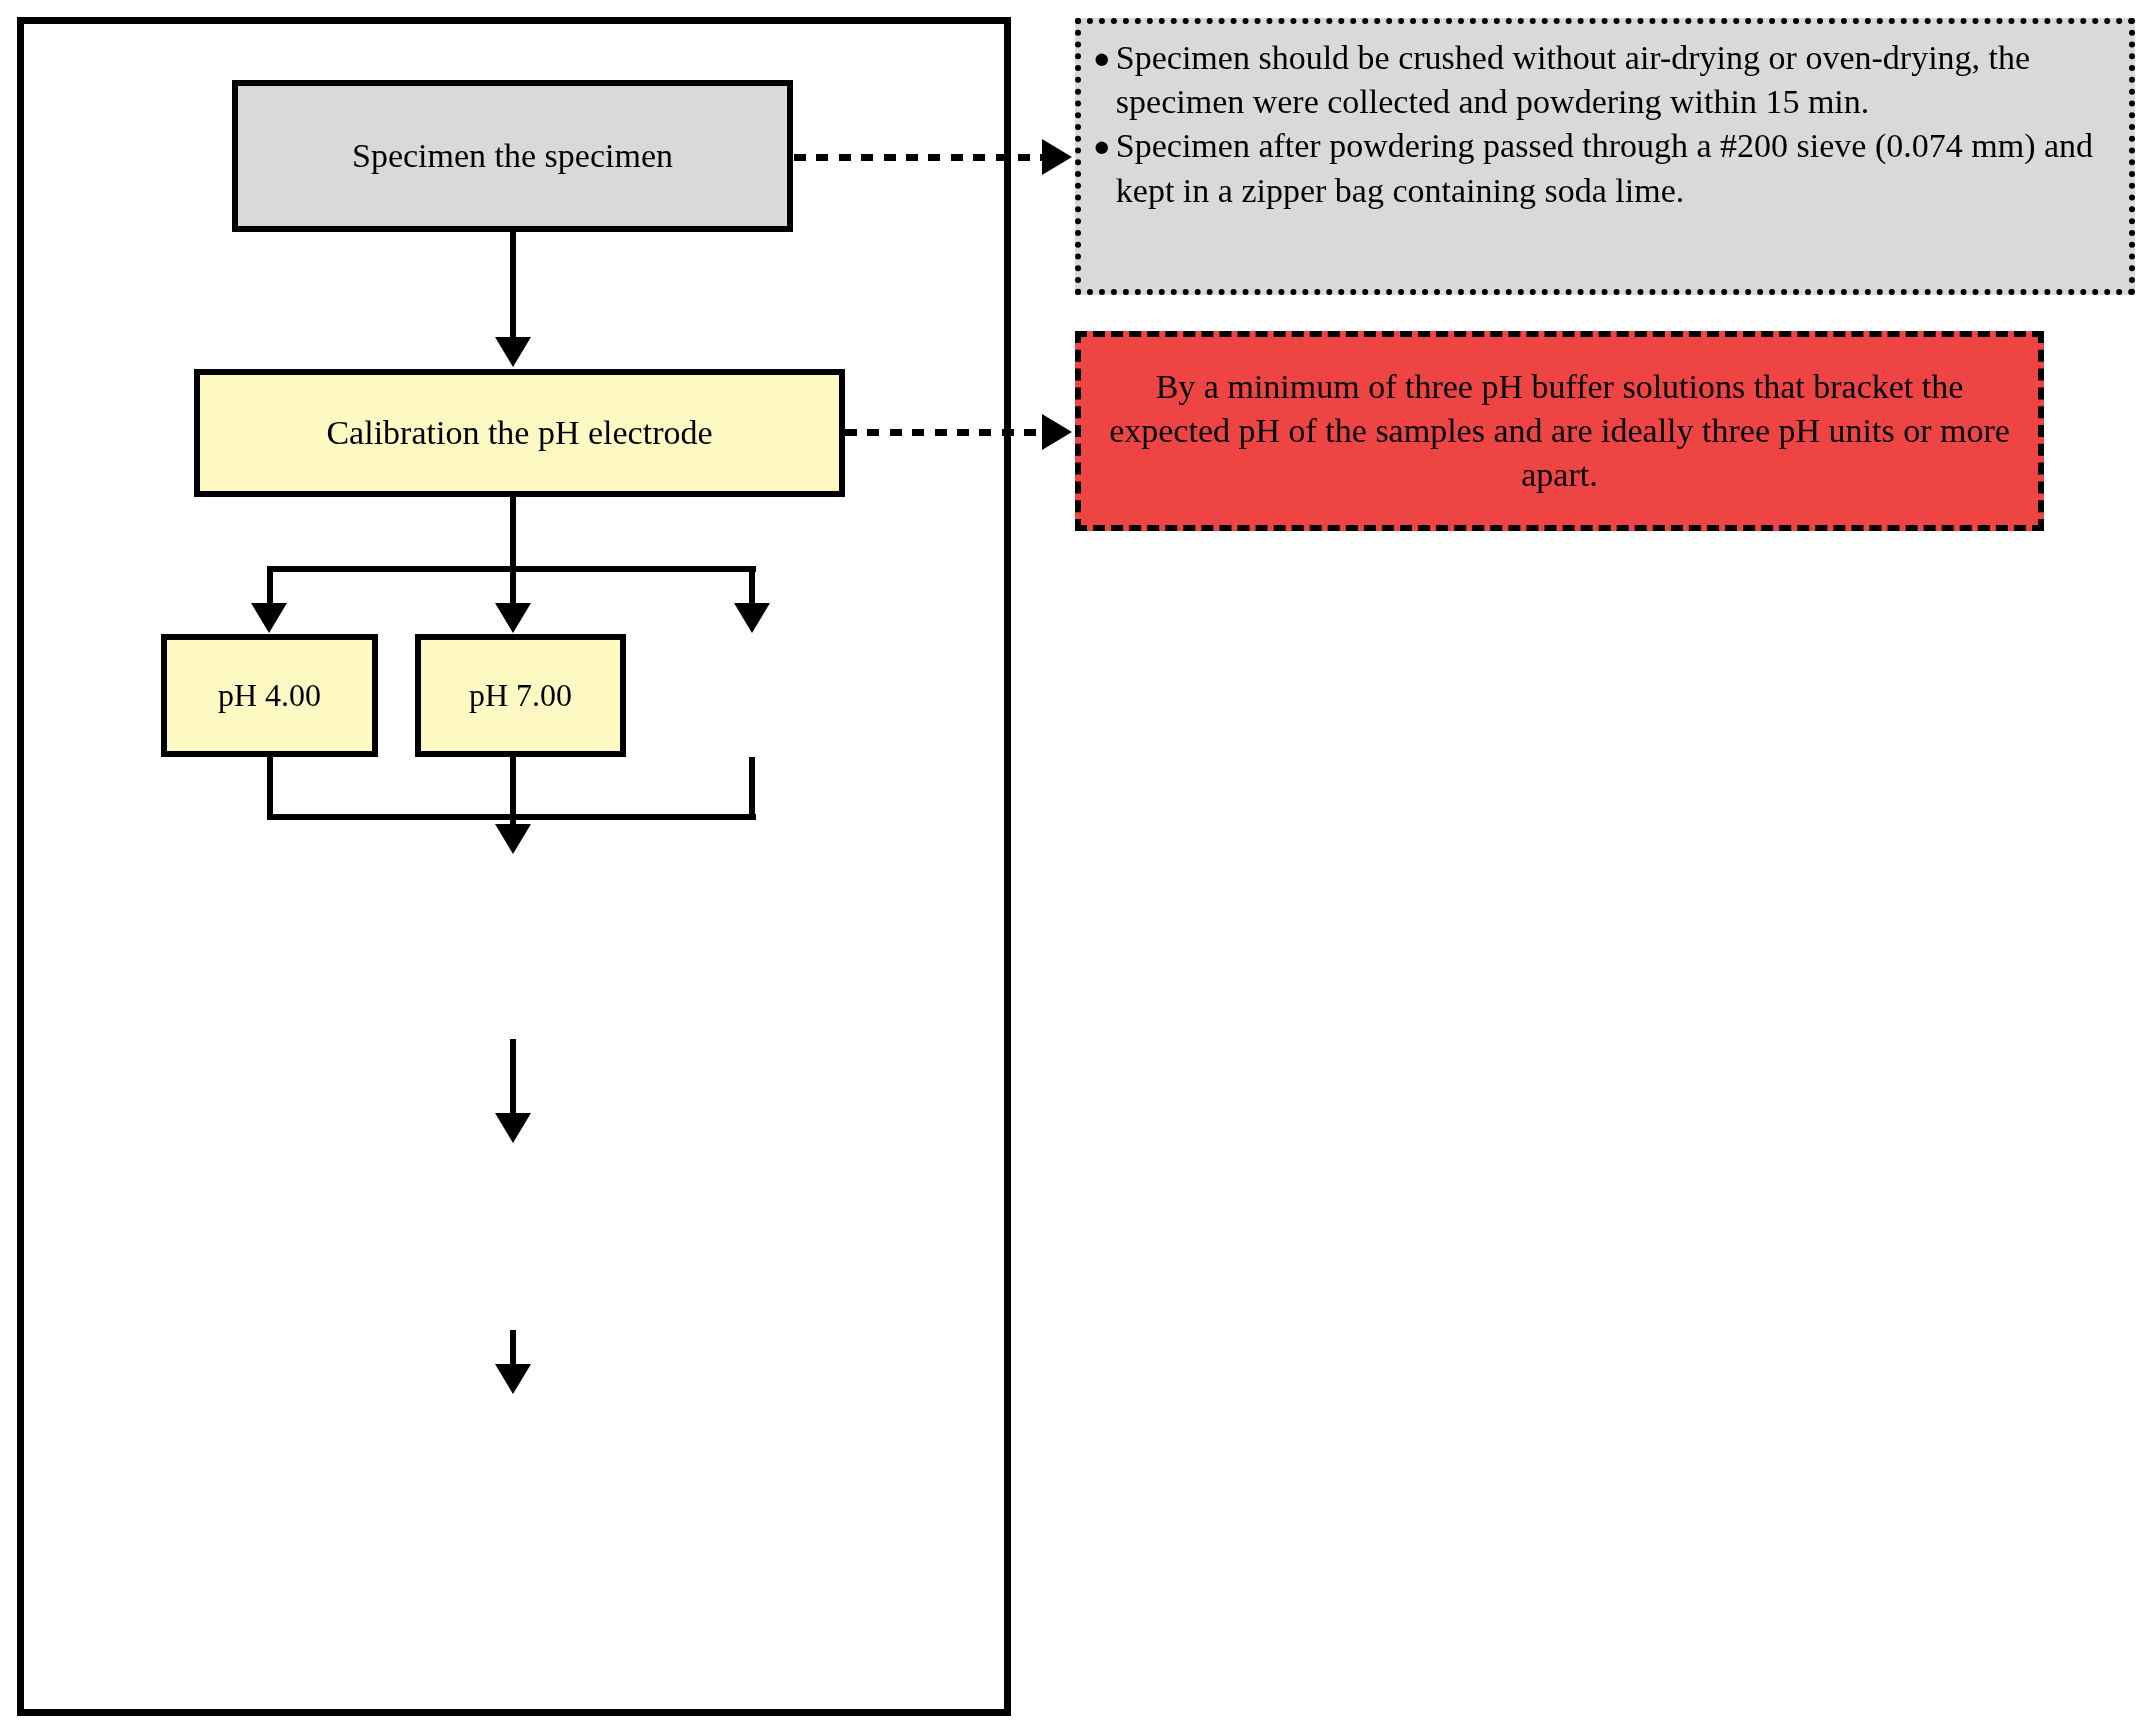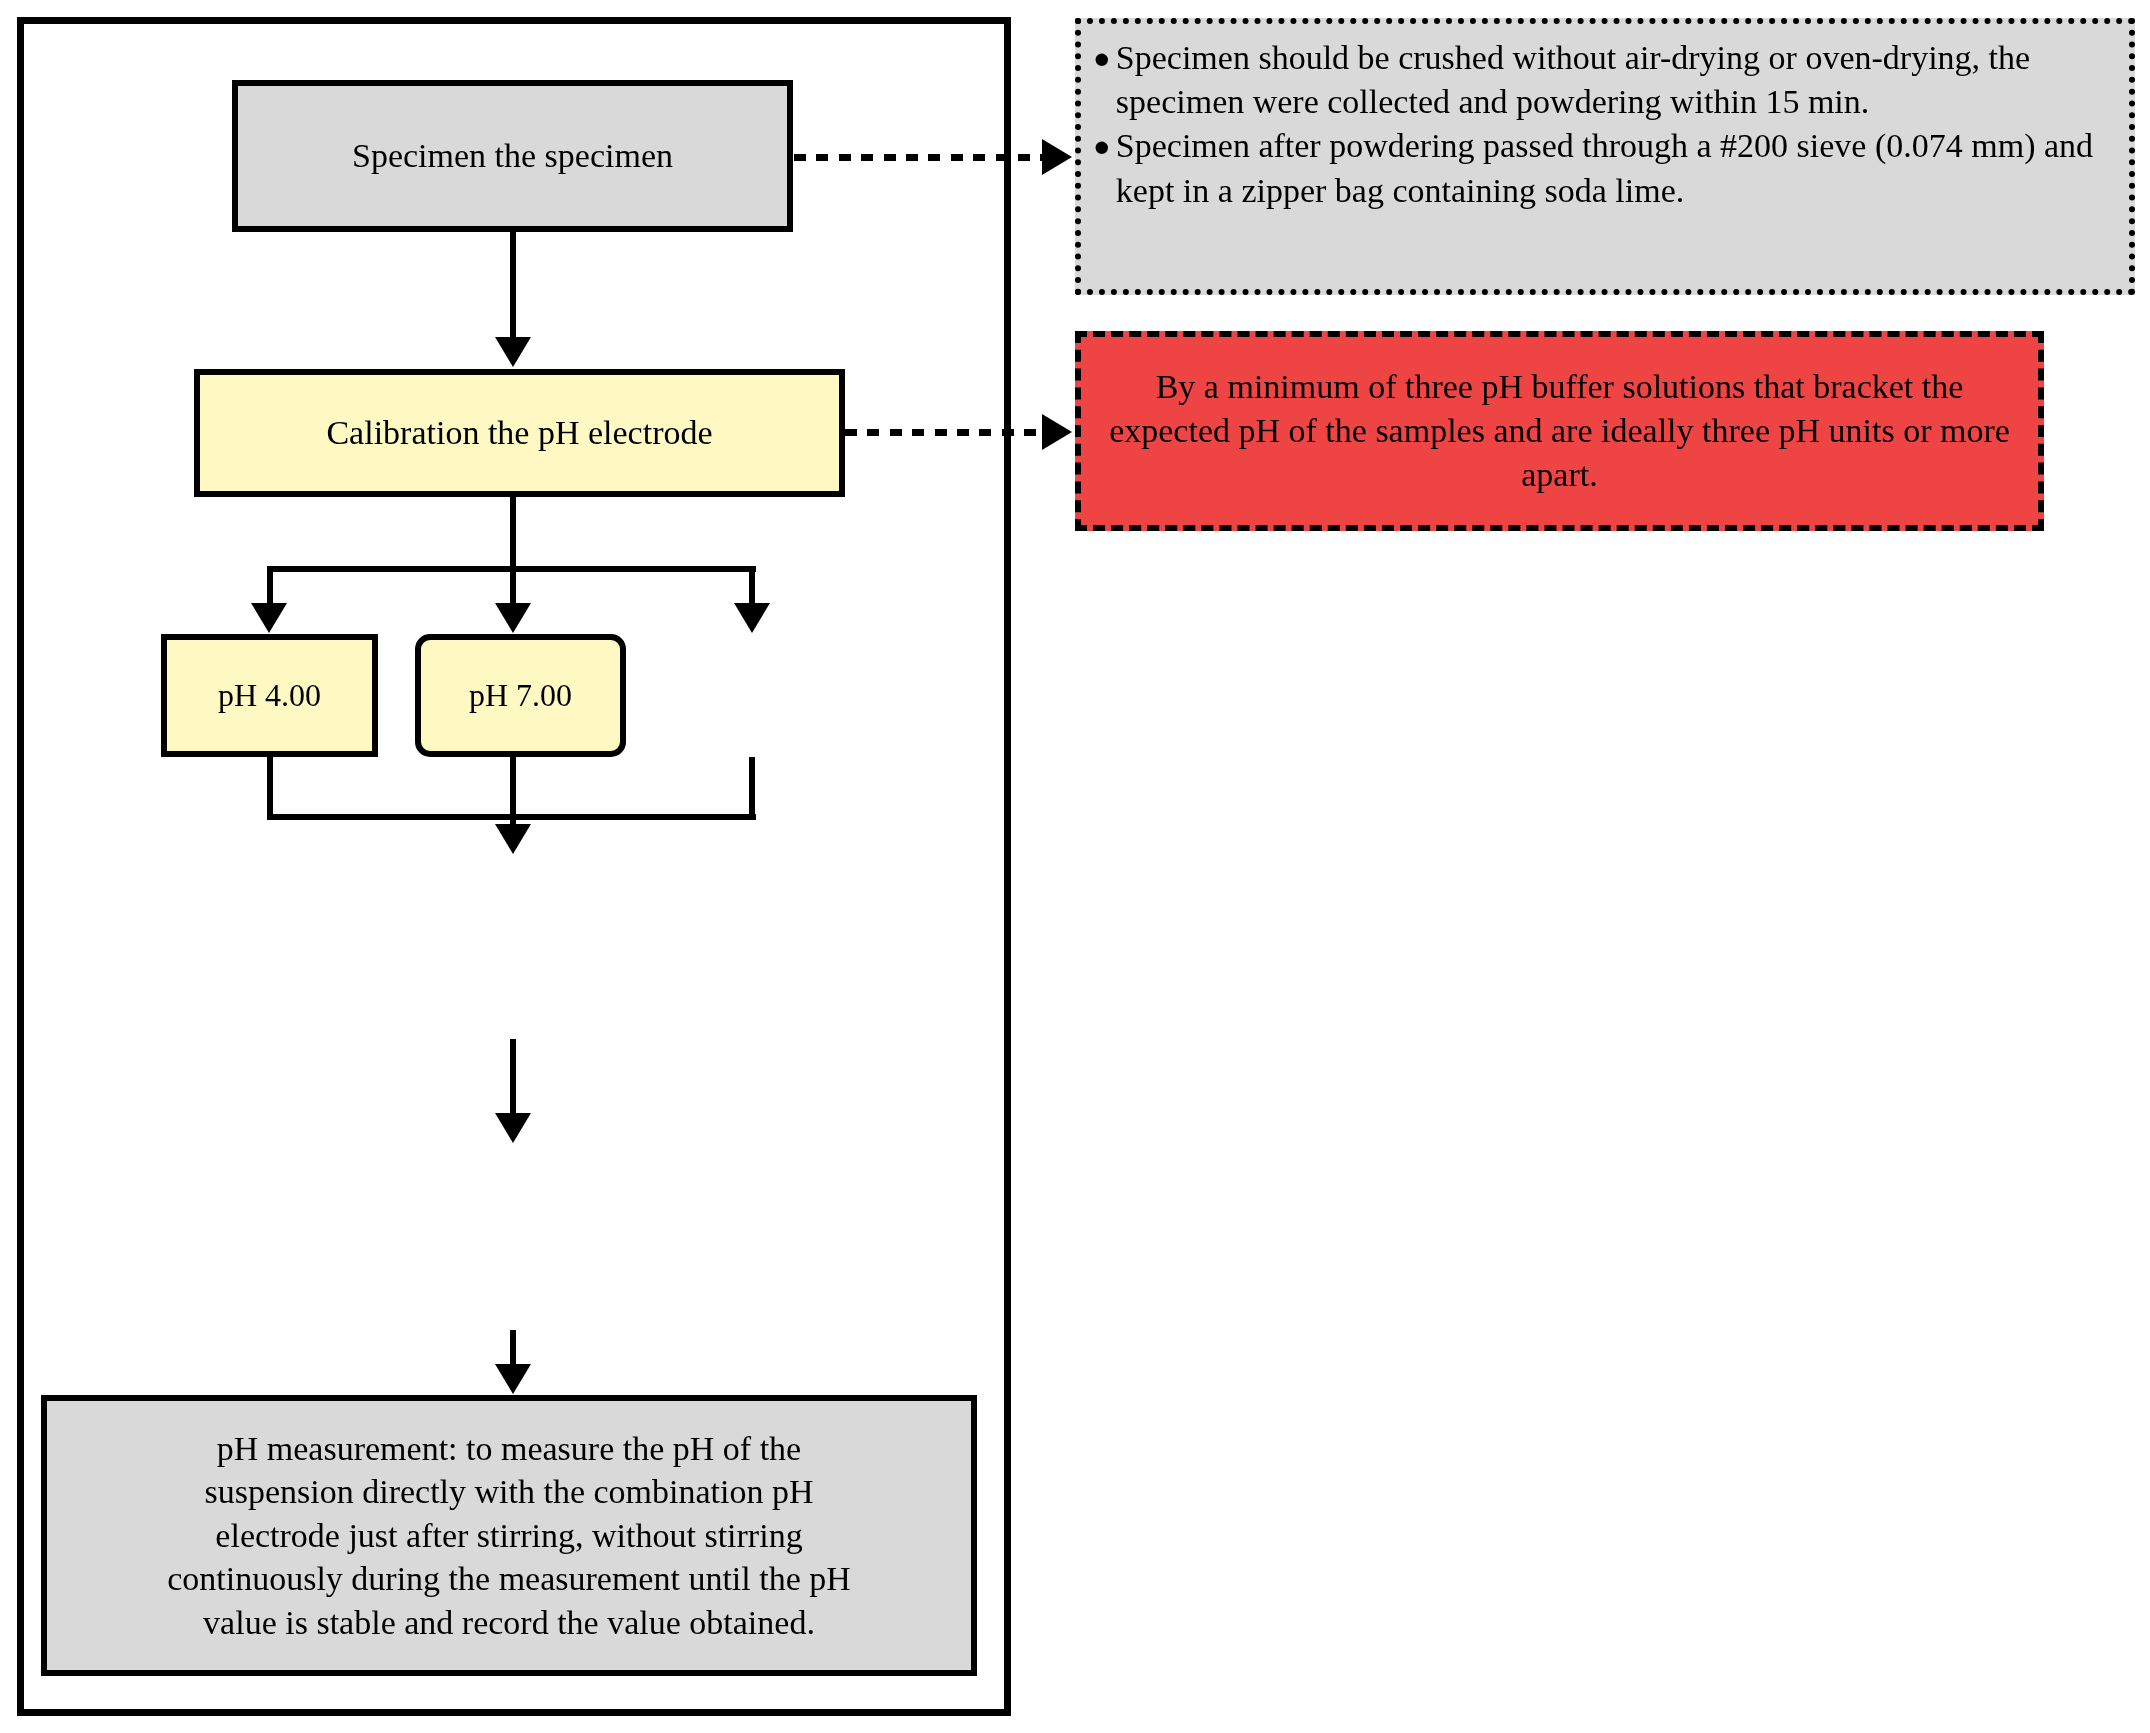--- a/index.html
+++ b/index.html
@@ -163,45 +163,38 @@
 
   <div class="vline" style="left:510px; top:566px; height:38px;"></div>
   <div class="arrowhead-down" style="left:495px; top:603px;"></div>
 
   <div class="vline" style="left:749px; top:566px; height:38px;"></div>
   <div class="arrowhead-down" style="left:734px; top:603px;"></div>
 
   <div class="box fs-med" style="left:161px; top:634px; width:217px; height:123px;">
     <span class="txt">pH 4.00</span>
   </div>
-  <div class="box fs-med" style="left:415px; top:634px; width:211px; height:123px;border-radius:15px;">
+  <div class="box fs-med" style="left:415px; top:634px; width:211px; height:123px;">
     <span class="txt">pH 7.00</span>
   </div>
 
   <div class="vline" style="left:267px; top:757px; height:63px;"></div>
   <div class="vline" style="left:749px; top:757px; height:63px;"></div>
   <div class="hline" style="left:267px; top:814px; width:489px;"></div>
   <div class="vline" style="left:510px; top:757px; height:72px;"></div>
   <div class="arrowhead-down" style="left:495px; top:824px;"></div>
 
 
   <div class="vline" style="left:510px; top:1039px; height:75px;"></div>
   <div class="arrowhead-down" style="left:495px; top:1113px;"></div>
 
 
   <div class="vline" style="left:510px; top:1330px; height:38px;"></div>
   <div class="arrowhead-down" style="left:495px; top:1364px;"></div>
 
-  <div class="box filled fs-big" style="left:41px; top:1395px; width:936px; height:281px;">
-    <span class="txt">pH measurement: to measure the pH of the
-suspension directly with the combination pH
-electrode just after stirring, without stirring
-continuously during the measurement until the pH
-value is stable and record the value obtained.</span>
-  </div>
 
   <div class="note note-dotted fs-note" style="left:1075px; top:18px; width:1060px; height:277px;">
     <div class="bullet-row">
       <span class="bullet-dot">●</span>
       <span class="bullet-text">Specimen should be crushed without air-drying or oven-drying, the specimen were collected and powdering within 15 min.</span>
     </div>
     <div class="bullet-row">
       <span class="bullet-dot">●</span>
       <span class="bullet-text">Specimen after powdering passed through a #200 sieve (0.074 mm) and kept in a zipper bag containing soda lime.</span>
     </div>

